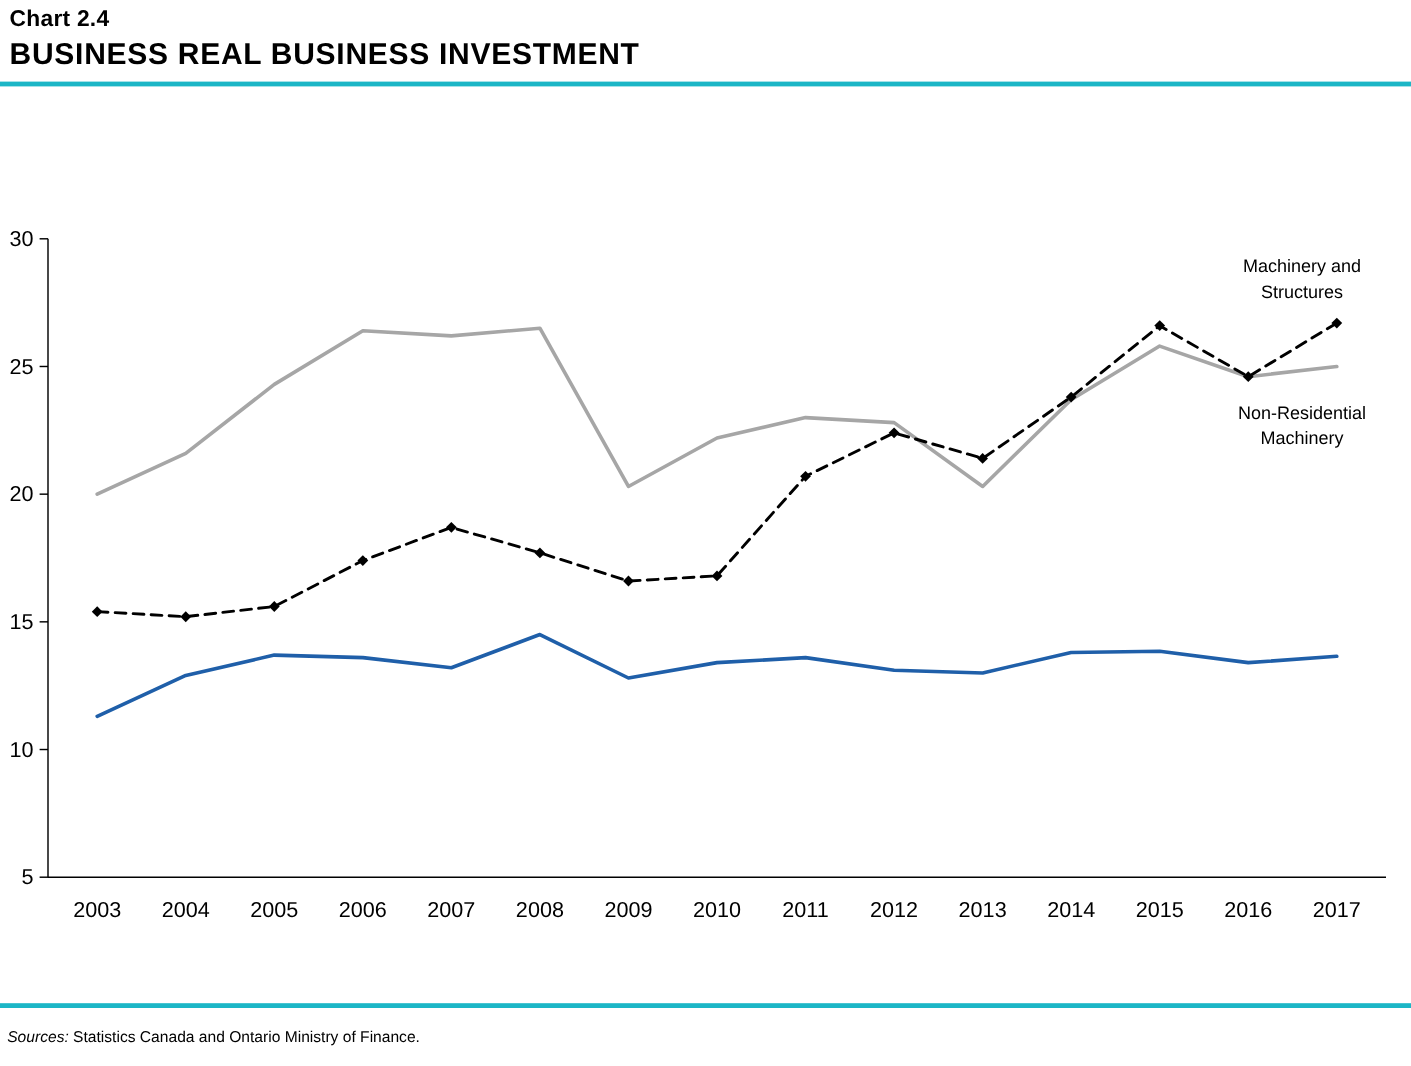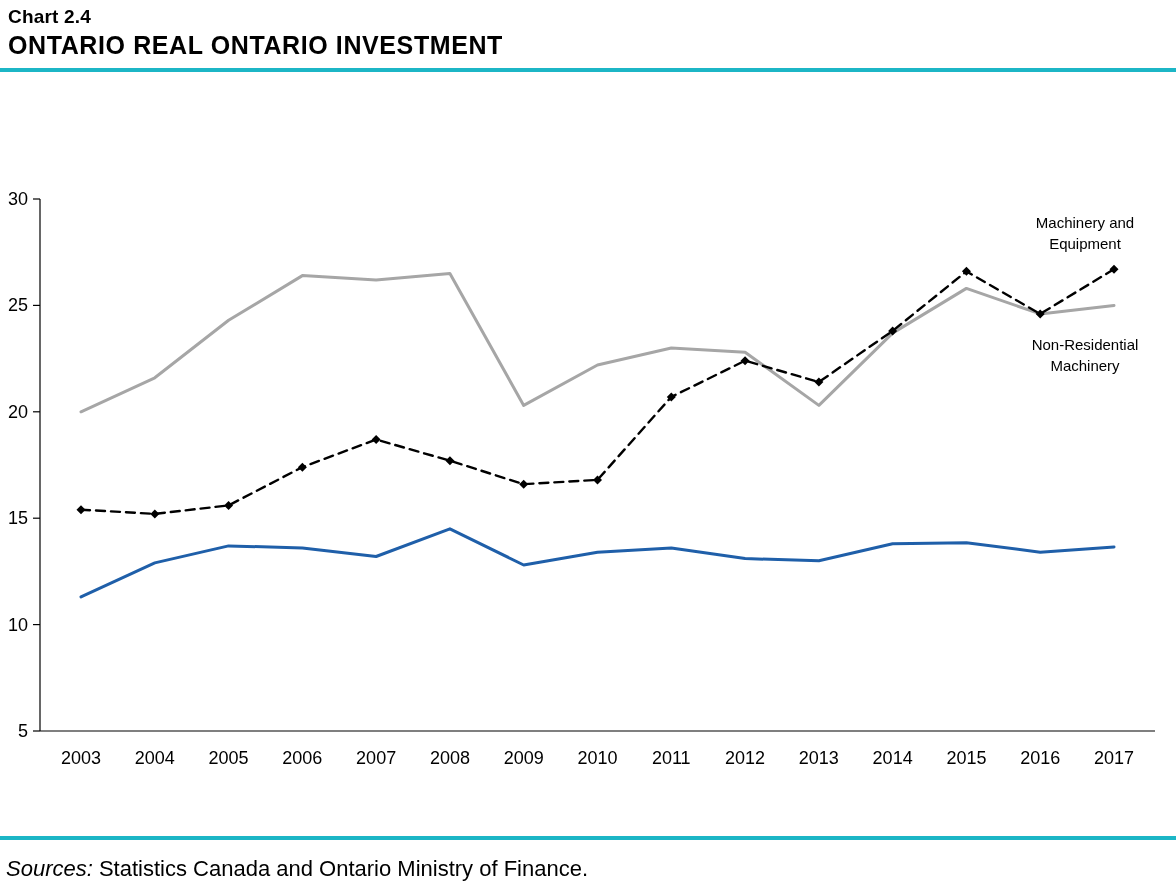--- a/index.html
+++ b/index.html
@@ -56,21 +56,21 @@
   .axis-units {
     position: absolute;
     left: 12px;
     top: 130px;
     font-size: 17px;
   }
   .sources {
     position: absolute;
     left: 6px;
     top: 856px;
-    font-size: 22px;
+    font-size: 13px;
   }
   .sources i {
     font-style: italic;
   }
   .plot {
     position: absolute;
     left: 0;
     top: 0;
     width: 1176px;
     height: 888px;
@@ -84,21 +84,21 @@
   .lbl-me { left: 1000px; top: 212px; width: 170px; }
   .lbl-nrs { left: 1000px; top: 334px; width: 170px; text-align: center; }
   .lbl-ipp { left: 980px; top: 485px; width: 190px; }
 </style>
 </head>
 <body>
 
 <div class="page">
 
   <div class="chart-number">Chart 2.4</div>
-  <div class="chart-title">ONTARIO REAL ONTARIO INVESTMENT</div>
+  <div class="chart-title">BUSINESS REAL BUSINESS INVESTMENT</div>
   <div class="rule-top"></div>
 
 
   <svg class="plot" id="chart-svg" viewBox="0 0 1176 888" xmlns="http://www.w3.org/2000/svg">
       <line x1="40" y1="199" x2="40" y2="731" stroke="#000" stroke-width="1.2"></line>
       <line x1="40" y1="731" x2="1155" y2="731" stroke="#000" stroke-width="1.2"></line>
       <line x1="33" y1="731" x2="40" y2="731" stroke="#000" stroke-width="1.2"></line>
       <text x="28" y="737" text-anchor="end" font-size="18" font-family="&quot;Liberation Sans&quot;, sans-serif" fill="#000">5</text>
       <line x1="33" y1="624.6" x2="40" y2="624.6" stroke="#000" stroke-width="1.2"></line>
       <text x="28" y="630.6" text-anchor="end" font-size="18" font-family="&quot;Liberation Sans&quot;, sans-serif" fill="#000">10</text>
@@ -140,21 +140,21 @@
       <path d="M818.8571428571429,377.50800000000004 L823.3571428571429,382.00800000000004 L818.8571428571429,386.50800000000004 L814.3571428571429,382.00800000000004 Z" fill="#000000"></path>
       <path d="M892.6428571428572,326.436 L897.1428571428572,330.936 L892.6428571428572,335.436 L888.1428571428572,330.936 Z" fill="#000000"></path>
       <path d="M966.4285714285716,266.8519999999999 L970.9285714285716,271.3519999999999 L966.4285714285716,275.8519999999999 L961.9285714285716,271.3519999999999 Z" fill="#000000"></path>
       <path d="M1040.2142857142858,309.412 L1044.7142857142858,313.912 L1040.2142857142858,318.412 L1035.7142857142858,313.912 Z" fill="#000000"></path>
       <path d="M1114,264.724 L1118.5,269.224 L1114,273.724 L1109.5,269.224 Z" fill="#000000"></path>
       <path d="M81.0,596.9 L154.8,562.9 L228.6,545.9 L302.4,548.0 L376.1,556.5 L449.9,528.8 L523.7,565.0 L597.5,552.2 L671.3,548.0 L745.1,558.6 L818.9,560.8 L892.6,543.7 L966.4,542.7 L1040.2,552.2 L1114.0,546.9" fill="none" stroke="#1f5fa9" stroke-width="3" stroke-linejoin="round" stroke-linecap="round"></path>
     </svg>
 
   <div class="series-label lbl-me">
     <div>Machinery and</div>
-    <div>Equipment</div>
+    <div>Structures</div>
   </div>
   <div class="series-label lbl-nrs">
     <div>Non-Residential</div>
     <div>Machinery</div>
   </div>
 
   <div class="rule-bottom"></div>
   <div class="sources">
     <i>Sources:</i><span> Statistics Canada and Ontario Ministry of Finance.</span>
   </div>

